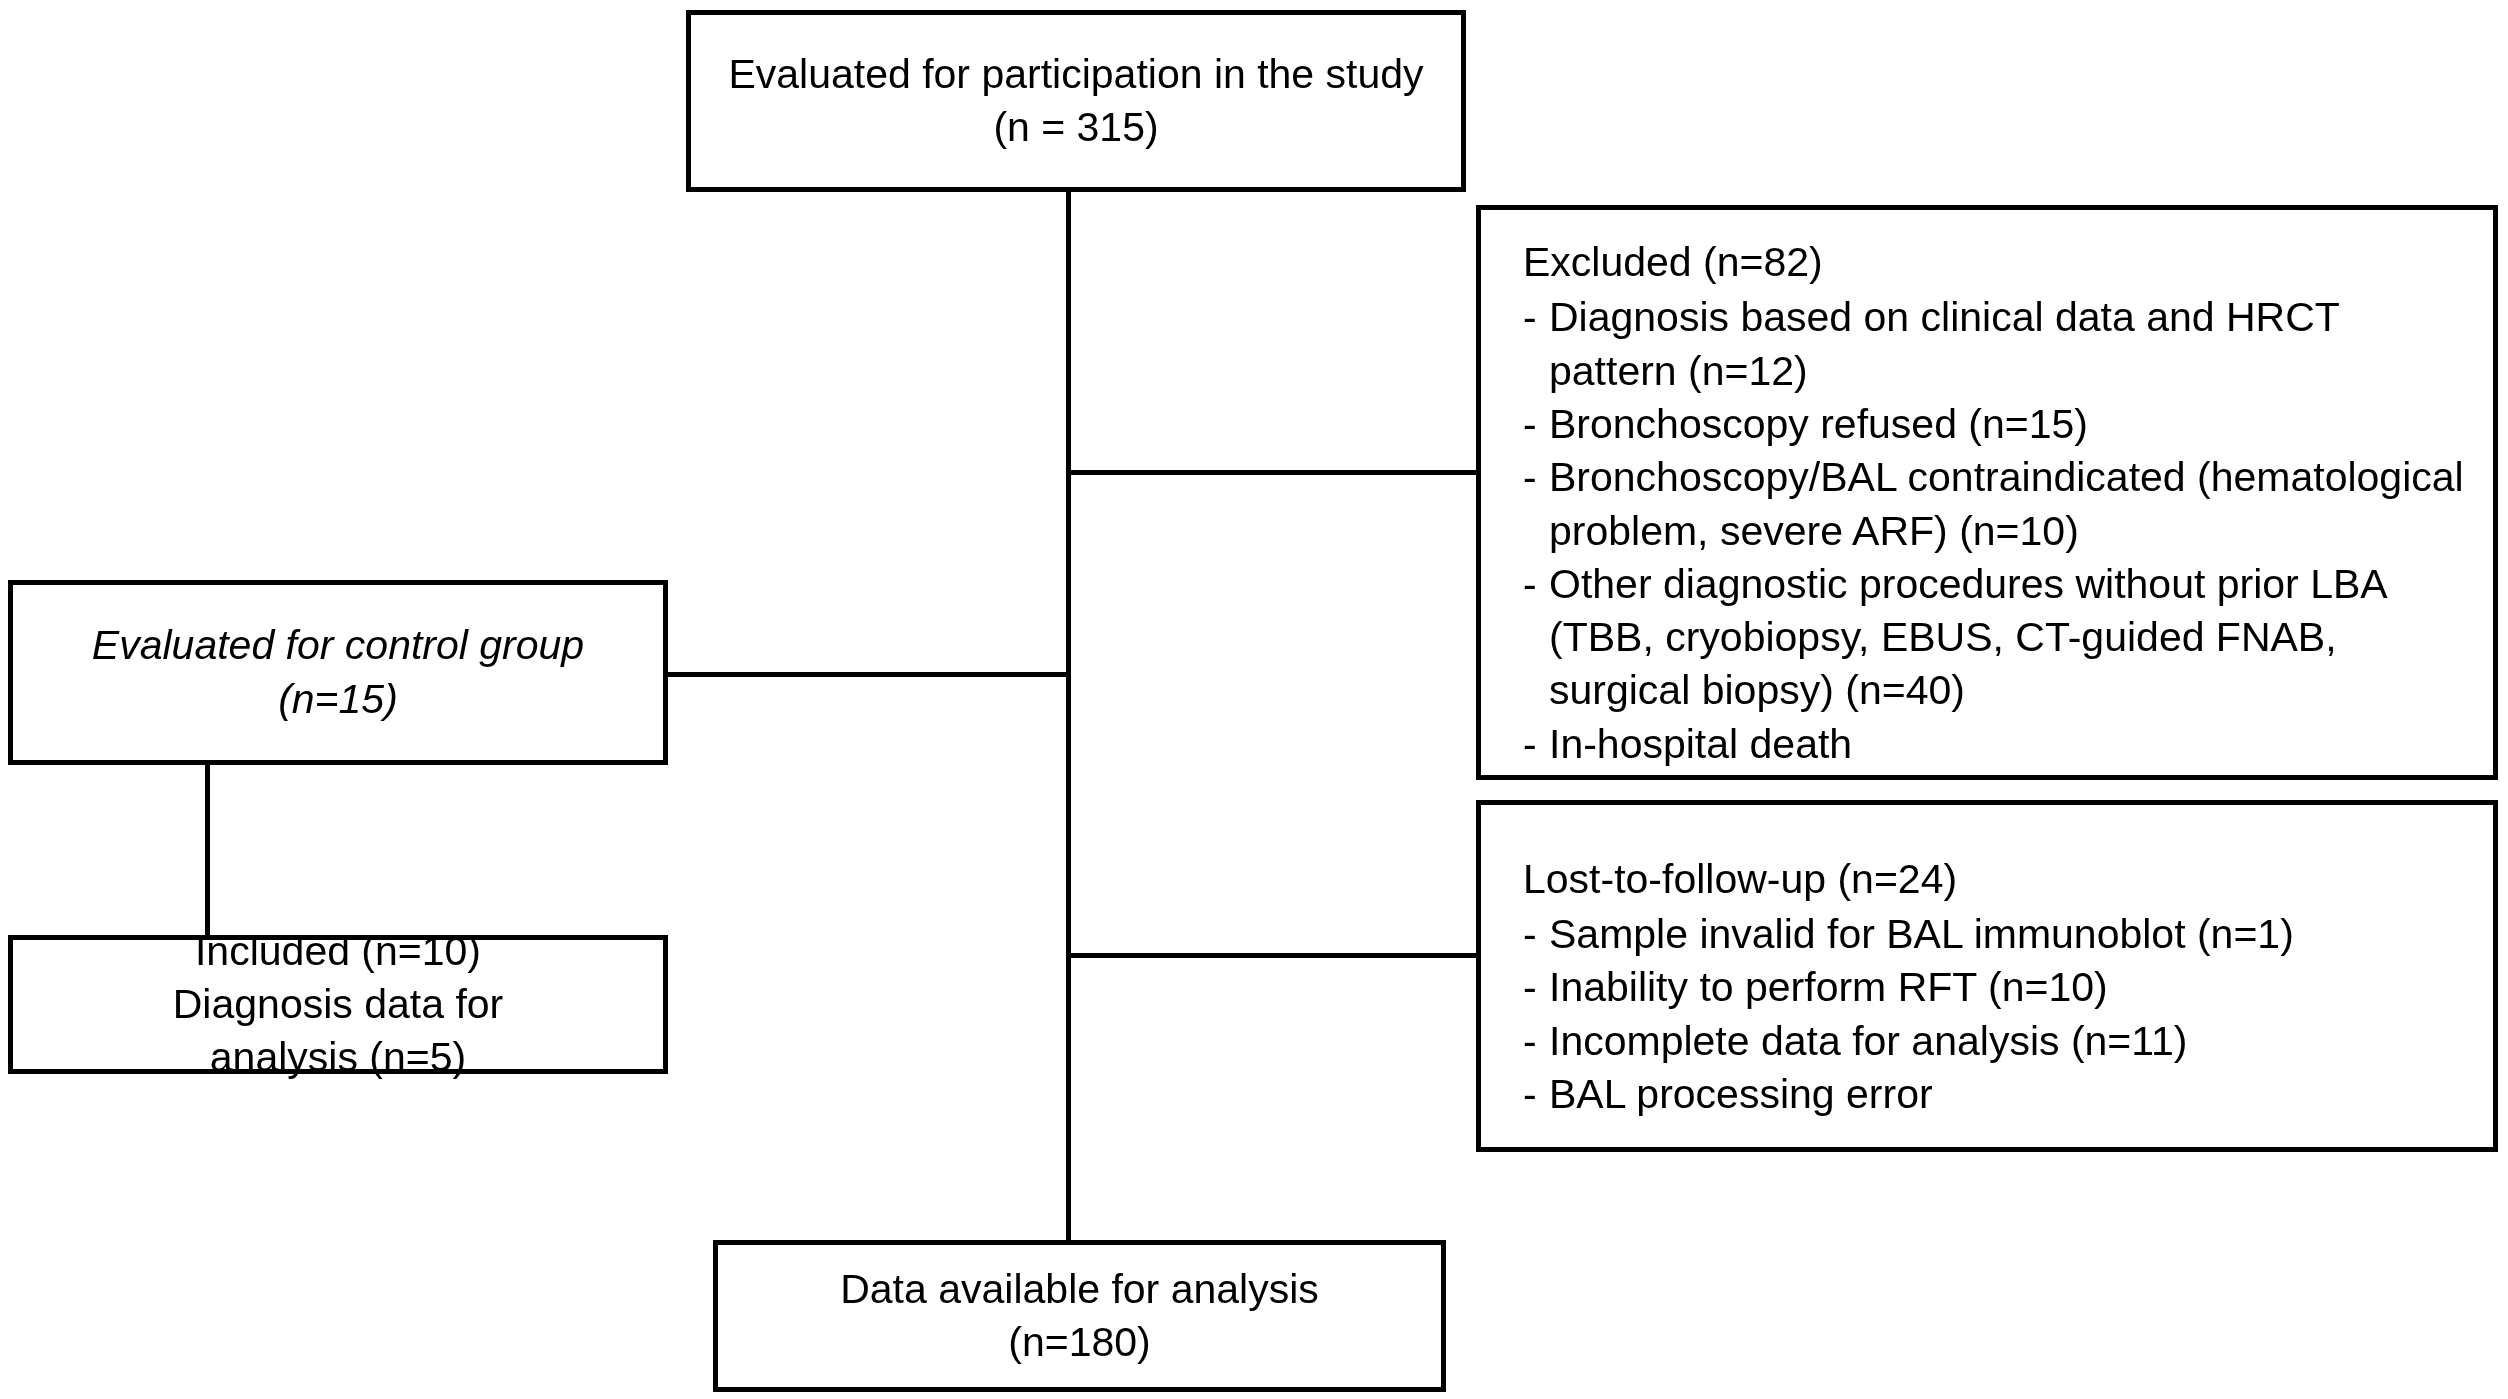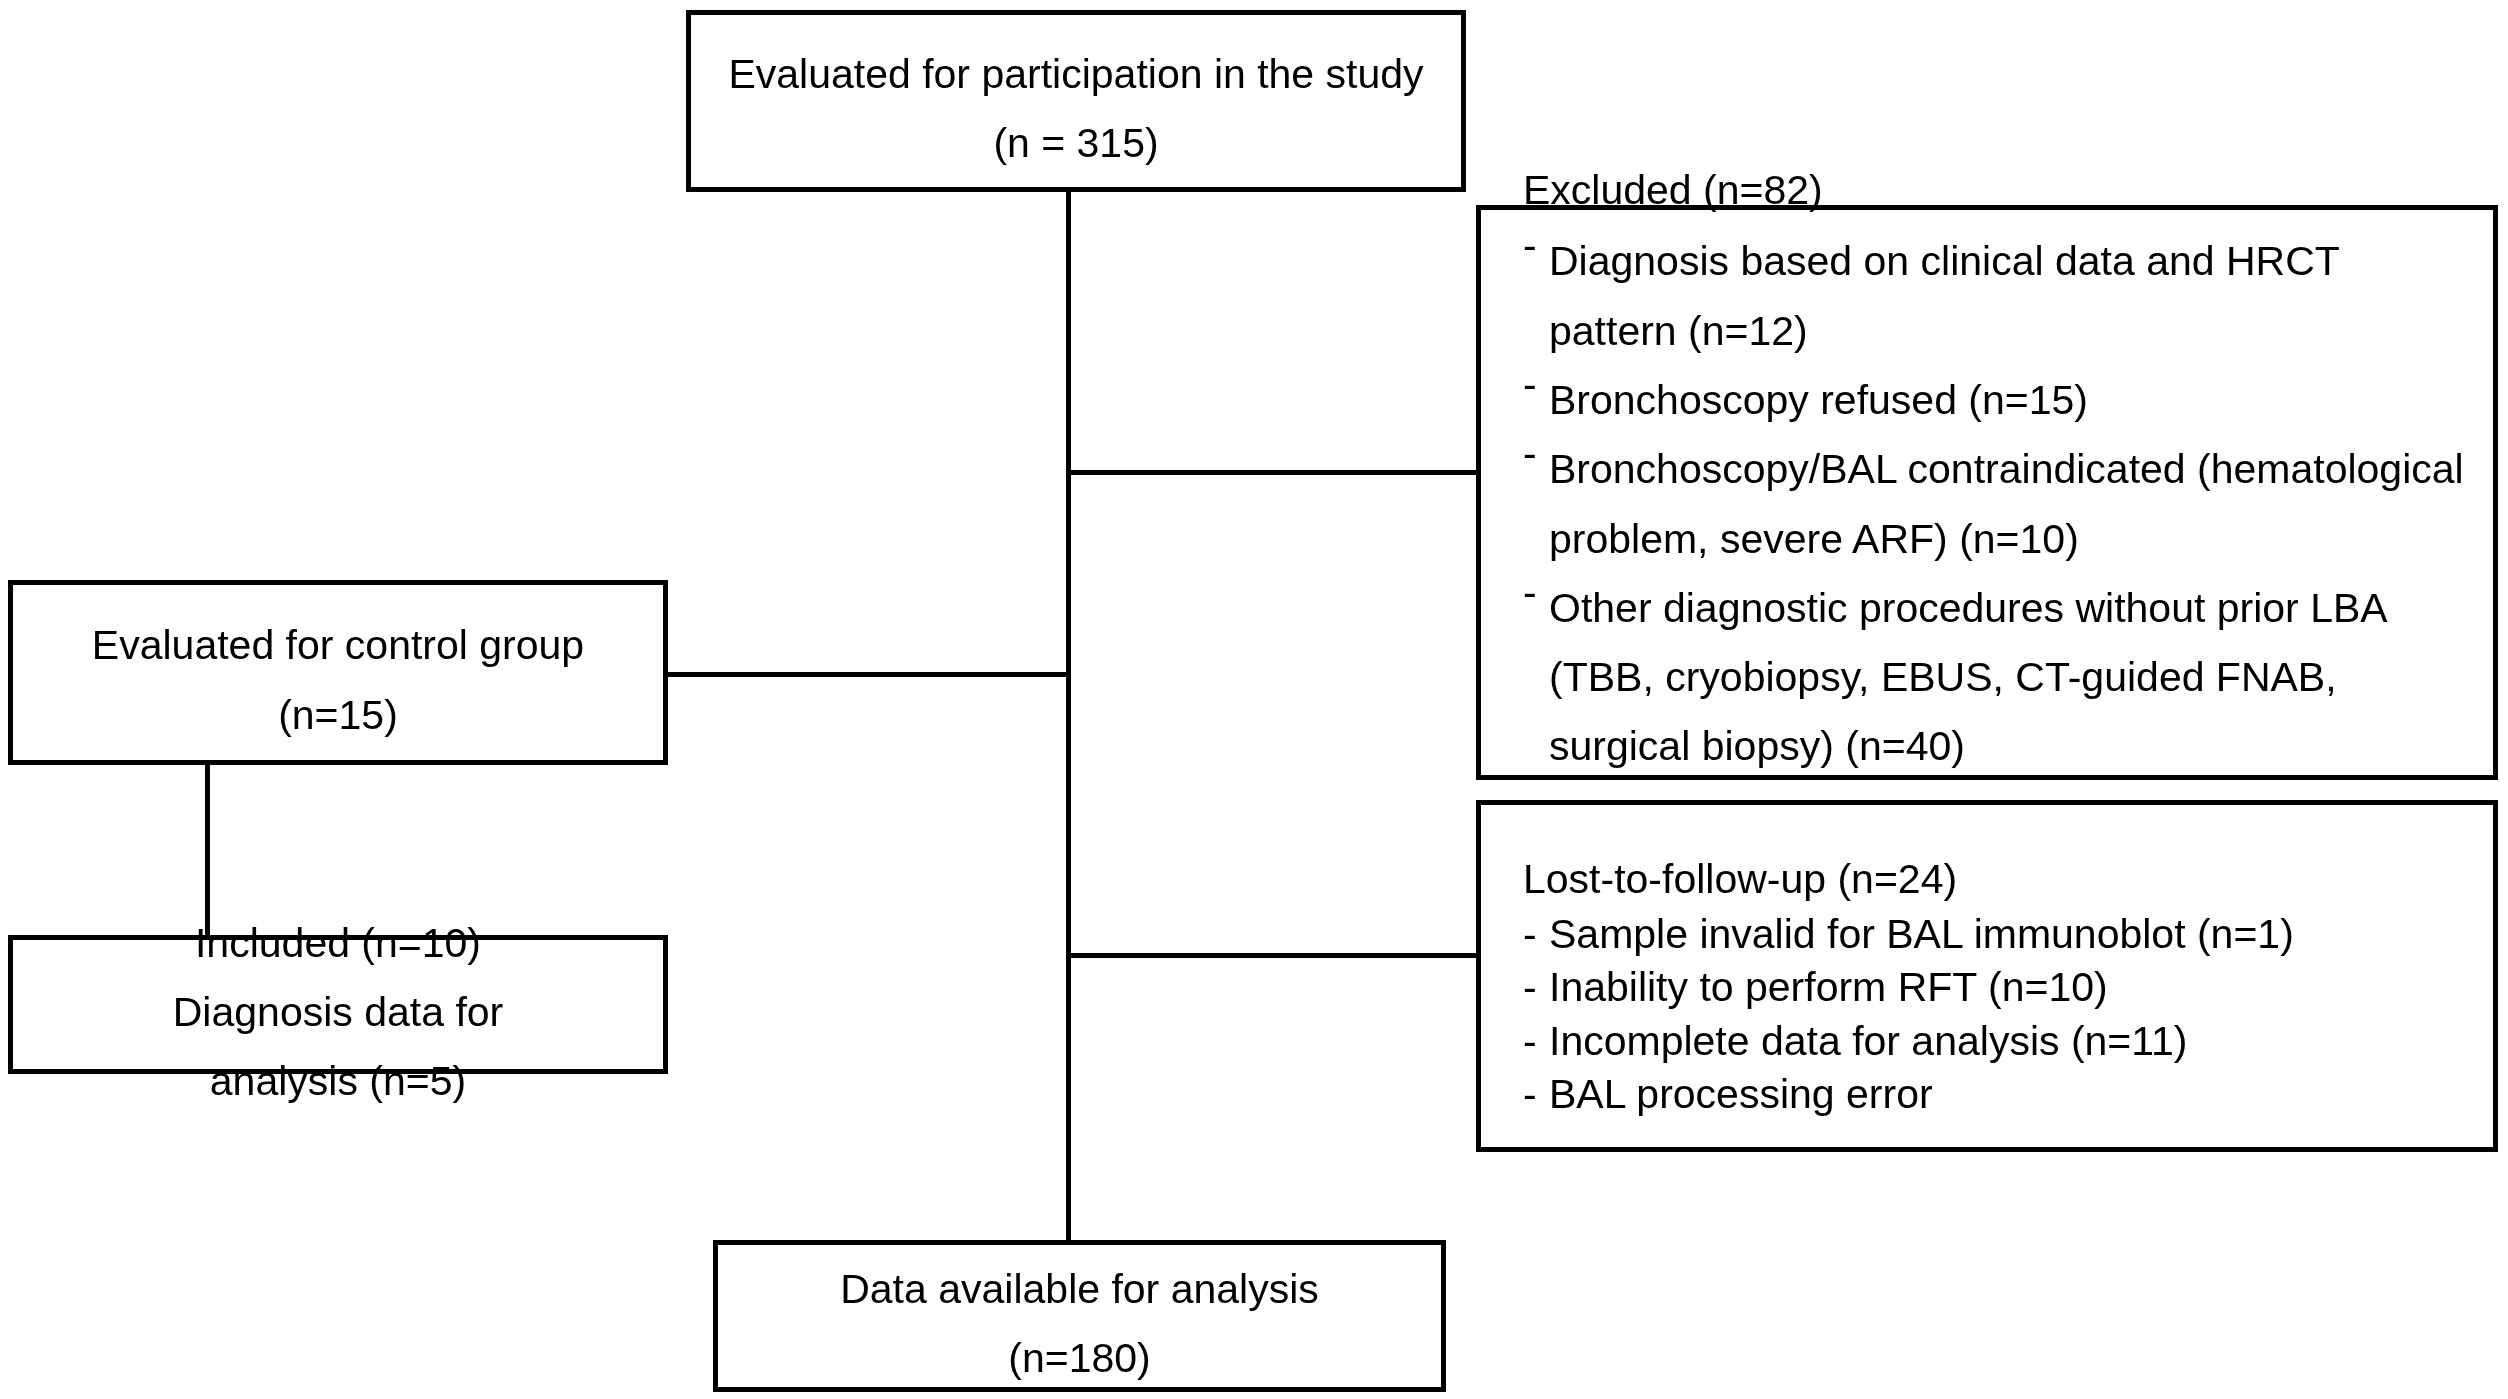--- a/index.html
+++ b/index.html
@@ -57,21 +57,21 @@
     margin: 0;
   }
   .bullet-dash {
     width: 26px;
     flex: 0 0 26px;
   }
   .bullet-text {
     flex: 1 1 auto;
   }
   .head-row { margin: 0 0 2px 0; }
-  .ln { display: block; margin-top: 16px; }
+  .ln { display: block; }
 </style>
 </head>
 <body>
 
 <div id="canvas">
 
   <div class="line v" style="left:1066px; top:189px; height:1053px;"></div>
 
   <div class="line h" style="left:1066px; top:470px; width:412px;"></div>
 
@@ -152,21 +152,21 @@
         <span class="bullet-text">Incomplete data for analysis (n=11)</span>
       </div>
 
       <div class="bullet-row">
         <span class="bullet-dash">-</span>
         <span class="bullet-text">BAL processing error</span>
       </div>
     </div>
   </div>
 
-  <div class="node center" style="left:8px; top:580px; width:660px; height:185px;">
+  <div class="node center" style="left:8px; top:580px; width:660px; height:185px;font-style:italic;">
     <div class="inner">
       <span class="ln">Evaluated for control group</span>
       <span class="ln">(n=15)</span>
     </div>
   </div>
 
   <div class="node center" style="left:8px; top:935px; width:660px; height:139px;">
     <div class="inner">
       <span class="ln">Included (n=10)</span>
       <span class="ln">Diagnosis data for</span>

